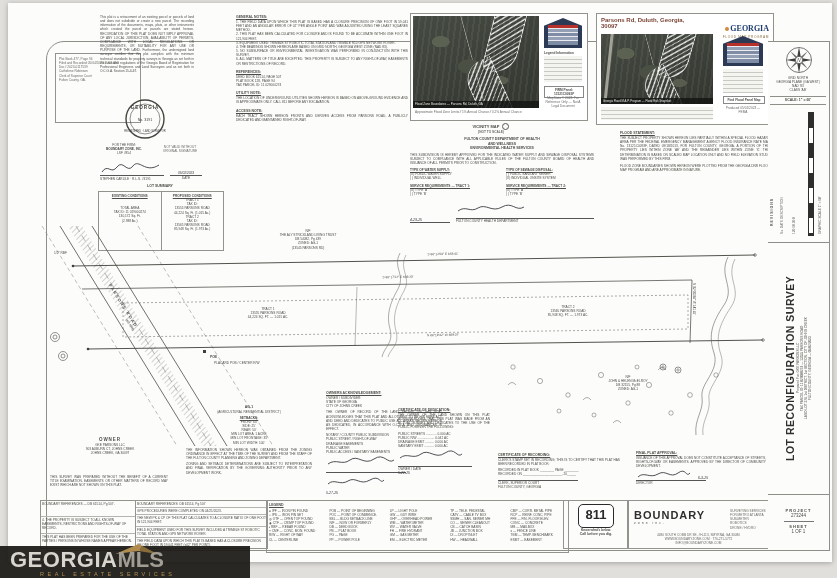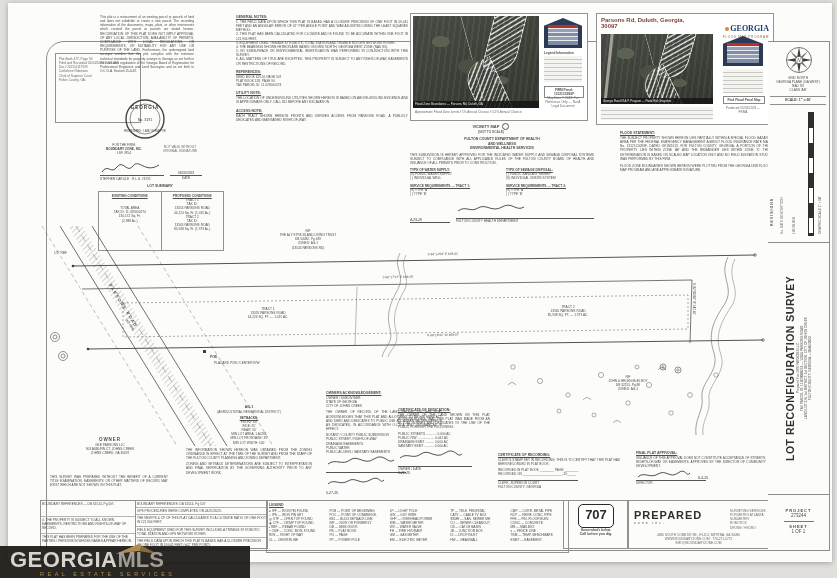--- a/index.html
+++ b/index.html
@@ -473,29 +473,29 @@
         <div>CONC — CONCRETE</div>
         <div>MB — MAILBOX</div>
         <div>x — FENCE LINE</div>
         <div>TBM — TEMP. BENCHMARK</div>
         <div>ESMT — EASEMENT</div>
       </div>
   </div>
 
   <div class="abs bx c" style="left:555px;top:497px;width:64px;height:47px;">
     <div style="margin:3px auto 0;width:34px;height:22px;border:1.5px solid #2a2a28;border-radius:5px;background:#fff;">
-      <div style="font-size:13px;font-weight:bold;color:#2a2a28;line-height:20px;">707</div>
+      <div style="font-size:13px;font-weight:bold;color:#2a2a28;line-height:20px;">811</div>
     </div>
     <div class="f3 b">Know what's below.</div>
     <div class="f35 b">Call before you dig.</div>
   </div>
 
   <div class="abs bx" style="left:619px;top:497px;width:141px;height:47px;">
     <div style="position:absolute;left:6px;top:8px;">
-      <div style="font-size:11px;font-weight:bold;letter-spacing:1px;color:#2e2e2c;">PREPARED</div>
+      <div style="font-size:11px;font-weight:bold;letter-spacing:1px;color:#2e2e2c;">BOUNDARY</div>
       <div class="f35" style="letter-spacing:2px;color:#55554f;">zone inc.</div>
     </div>
     <div class="abs f3 dim" style="right:3px;top:8px;width:36px;">
         <div>SURVEYING SERVICES</div>
         <div>FOR METRO ATLANTA</div>
         <div>SUB-METER ROBOTICS</div>
         <div>DRONE / HYDRO</div>
       </div>
     <div class="abs f3 c dim" style="left:2px;right:2px;bottom:3px;">
       <div>4480 SOUTH COBB DR SE, #H-113, SMYRNA, GA 30080</div>

